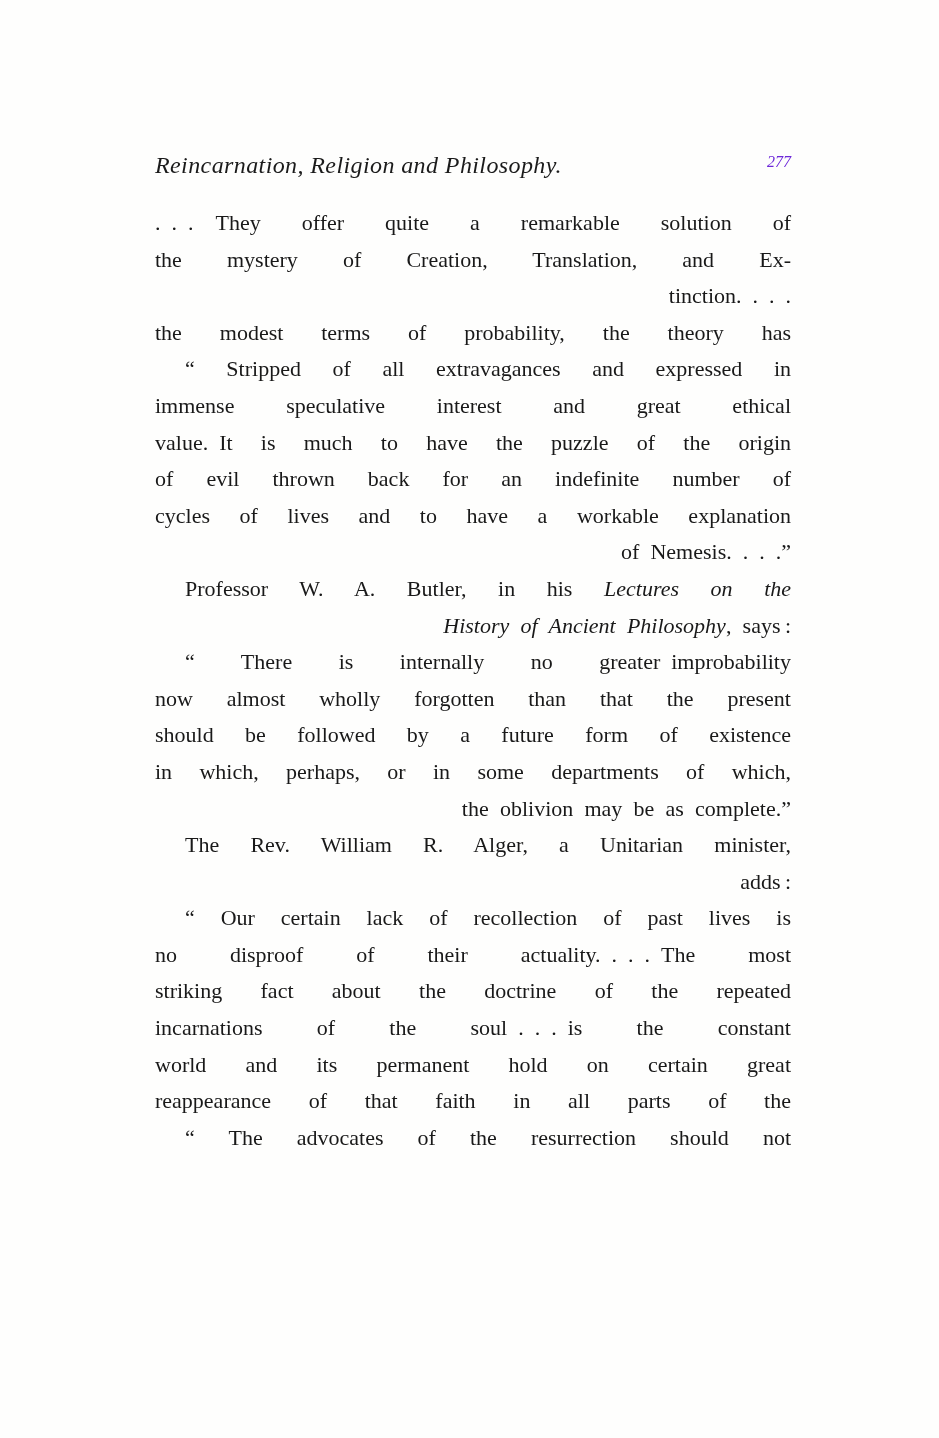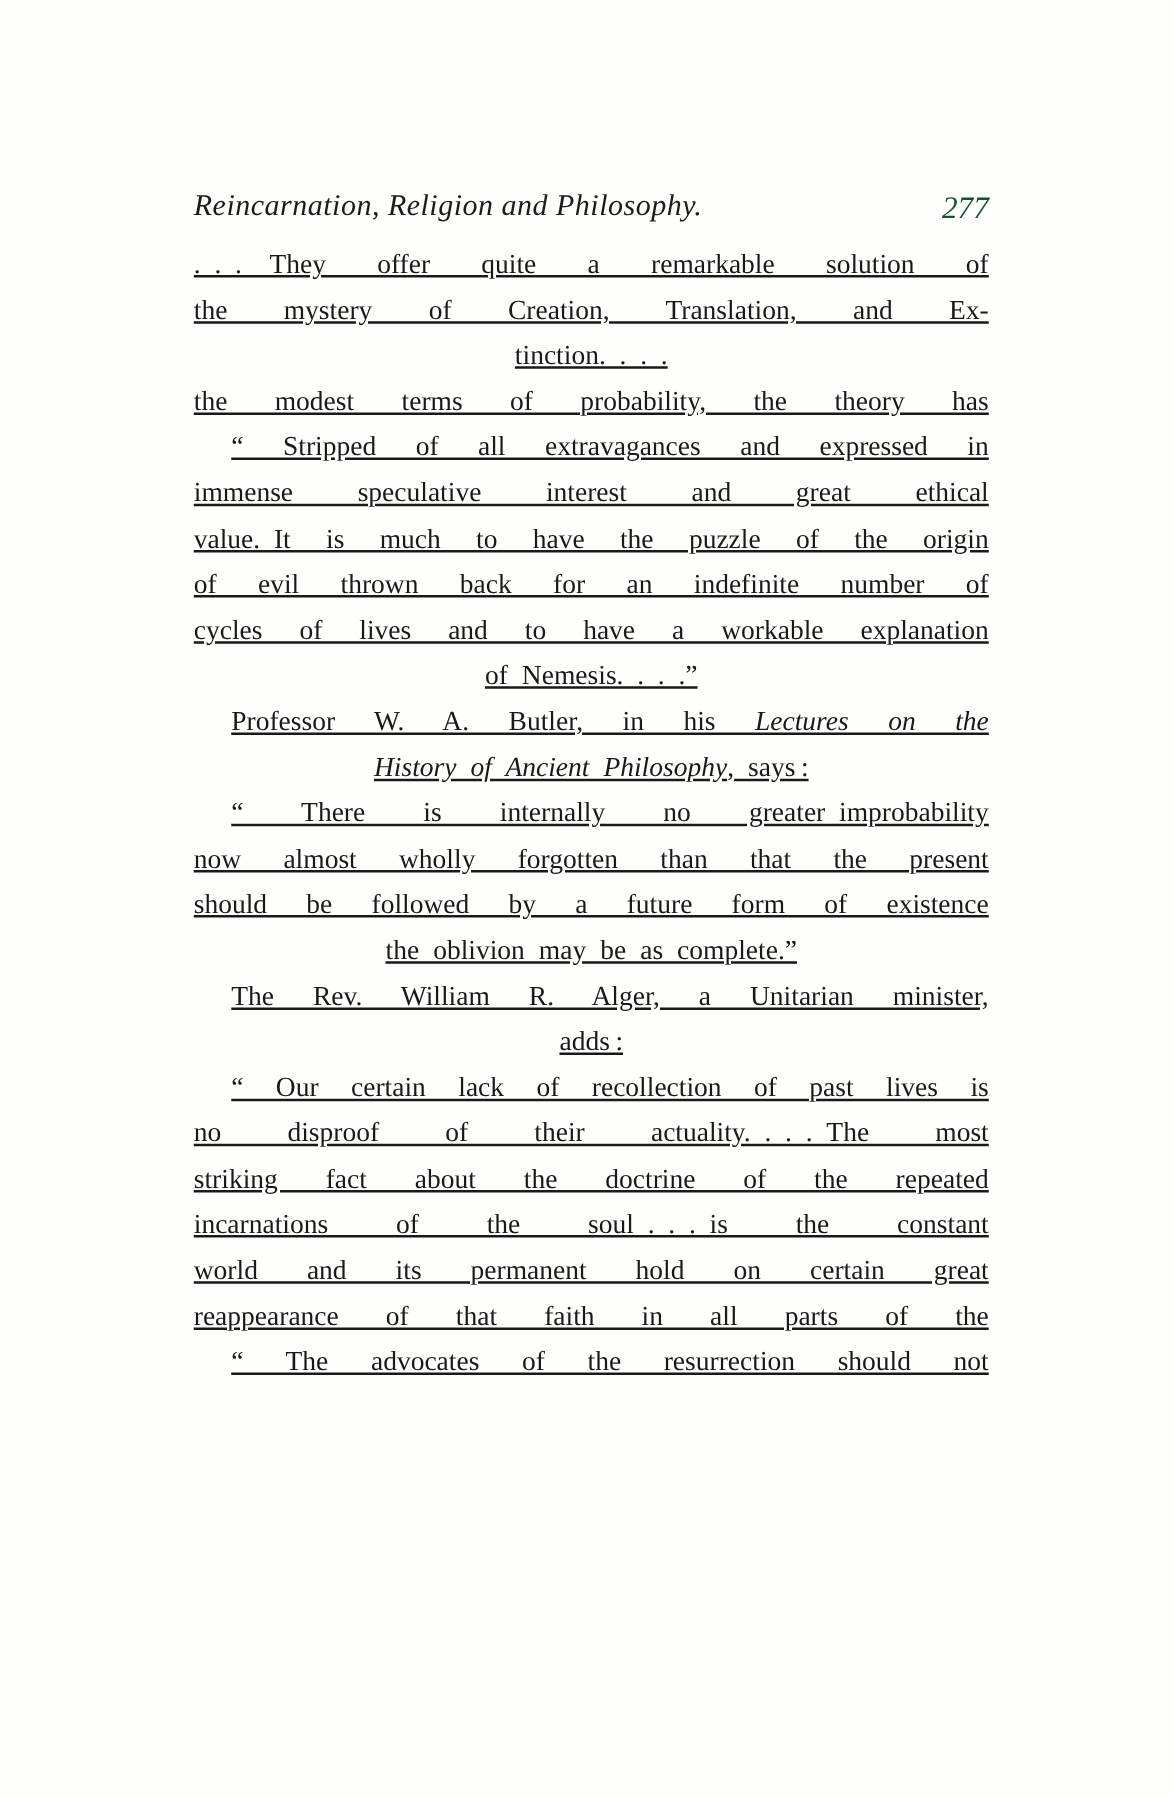--- a/index.html
+++ b/index.html
@@ -30,36 +30,35 @@
     font-style: italic;
     font-size: 24px;
     letter-spacing: 0.4px;
     color: #1b1b1b;
   }
   .page-number {
     position: absolute;
     right: 0;
     top: 1px;
     font-style: italic;
-    font-size: 25px;
-    color: #14532d;
+    font-size: 16px;
+    color: #6d28d9;
   }
   .body-text {
     position: absolute;
     left: 155px;
-    top: 193px;
+    top: 205px;
     width: 636px;
     font-size: 22px;
     line-height: 36.6px;
     word-spacing: 0.26em;
     color: #191919;
-    text-decoration: underline;
   }
   .para { margin: 0; }
-  .ln { text-align: center; }
+  .ln { text-align: right; }
   .ln.just {
     text-align: justify;
     text-align-last: justify;
   }
   .ln.indent { text-indent: 30px; }
   .it { font-style: italic; }
 </style>
 </head>
 <body>
 
@@ -86,20 +85,21 @@
         <div class="ln"><span>of Nemesis. . . .”</span></div>
       </div>
       <div class="para">
         <div class="ln just indent"><span>Professor W. A. Butler, in his </span><span class="it">Lectures on the</span></div>
         <div class="ln"><span class="it">History of Ancient Philosophy</span><span>, says :</span></div>
       </div>
       <div class="para">
         <div class="ln just indent"><span>“ There is internally no greater improbability</span></div>
         <div class="ln just"><span>now almost wholly forgotten than that the present</span></div>
         <div class="ln just"><span>should be followed by a future form of existence</span></div>
+        <div class="ln just"><span>in which, perhaps, or in some departments of which,</span></div>
         <div class="ln"><span>the oblivion may be as complete.”</span></div>
       </div>
       <div class="para">
         <div class="ln just indent"><span>The Rev. William R. Alger, a Unitarian minister,</span></div>
         <div class="ln"><span>adds :</span></div>
       </div>
       <div class="para">
         <div class="ln just indent"><span>“ Our certain lack of recollection of past lives is</span></div>
         <div class="ln just"><span>no disproof of their actuality. . . . The most</span></div>
         <div class="ln just"><span>striking fact about the doctrine of the repeated</span></div>

